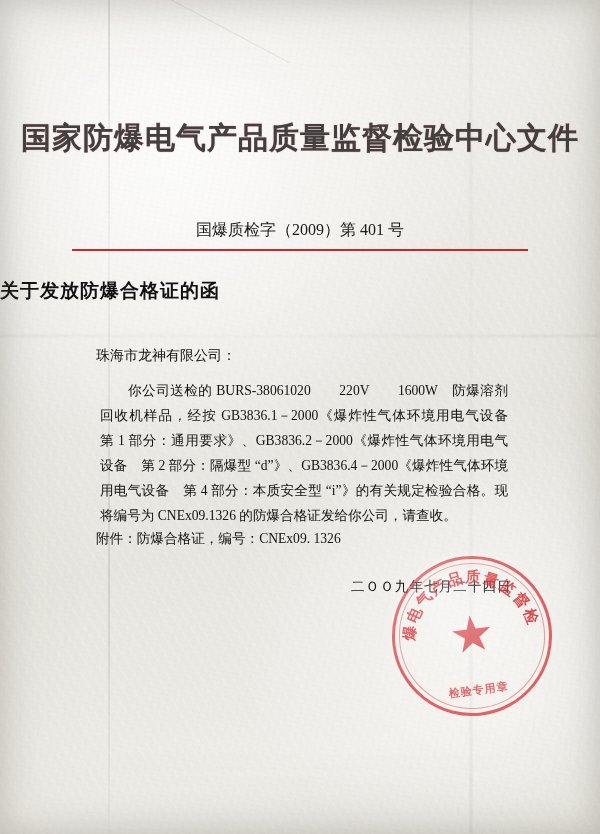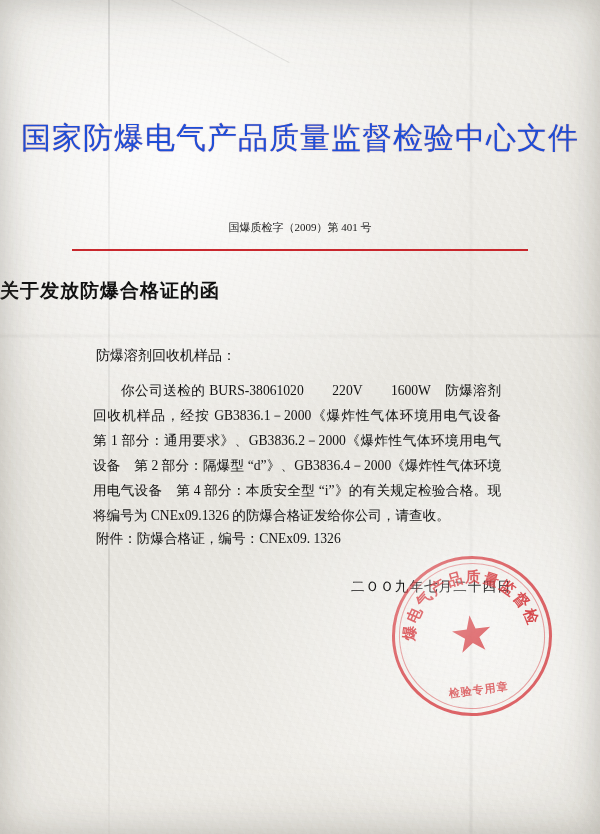--- a/index.html
+++ b/index.html
@@ -64,35 +64,35 @@
   #content {
     position: absolute;
     inset: 0;
   }
   .doc-title {
     position: absolute;
     top: 118px;
     left: 0;
     width: 600px;
     text-align: center;
-    color: #1d4ed8;
+    color: #404040;
     font-family: "Liberation Serif", "DejaVu Serif", serif;
-    font-weight: normal;
+    font-weight: bold;
     font-size: 30px;
     letter-spacing: 1px;
     text-shadow: 0 0 1px rgba(196,22,28,0.5);
     white-space: nowrap;
   }
   .doc-number {
     position: absolute;
     top: 220px;
     left: 0;
     width: 600px;
     text-align: center;
-    font-size: 11px;
+    font-size: 16px;
     color: #1a1a1a;
   }
   .red-rule {
     position: absolute;
     left: 72px;
     top: 249px;
     width: 456px;
     height: 2px;
     background: #c4161c;
     opacity: .92;
@@ -111,21 +111,21 @@
   .addressee {
     position: absolute;
     top: 347px;
     left: 96px;
     font-size: 14px;
     color: #111;
   }
   .body-block {
     position: absolute;
     top: 378px;
-    left: 93px;
+    left: 100px;
     width: 408px;
     font-size: 13.6px;
     line-height: 25px;
     color: #111;
     text-align: justify;
   }
   .body-block p { margin: 0; }
   .body-block p.indent { text-indent: 28px; }
   .attachment {
     position: absolute;
@@ -220,21 +220,21 @@
   <div id="content">
 
     <div class="doc-title">国家防爆电气产品质量监督检验中心文件</div>
 
     <div class="doc-number">国爆质检字（2009）第 401 号</div>
 
     <div class="red-rule"></div>
 
     <div class="subject">关于发放防爆合格证的函</div>
 
-    <div class="addressee">防爆溶剂回收机样品：</div>
+    <div class="addressee">珠海市龙神有限公司：</div>
 
     <div class="body-block">
       <p class="indent">你公司送检的 BURS-38061020　　220V　　1600W　防爆溶剂回收机样品，经按 GB3836.1－2000《爆炸性气体环境用电气设备　第 1 部分：通用要求》、GB3836.2－2000《爆炸性气体环境用电气设备　第 2 部分：隔爆型 “d”》、GB3836.4－2000《爆炸性气体环境用电气设备　第 4 部分：本质安全型 “i”》的有关规定检验合格。现将编号为 CNEx09.1326 的防爆合格证发给你公司，请查收。</p>
     </div>
 
     <div class="attachment">附件：防爆合格证，编号：CNEx09. 1326</div>
 
     <div class="date-line">二ＯＯ九年七月二十四日</div>
 
     <div id="seal">

